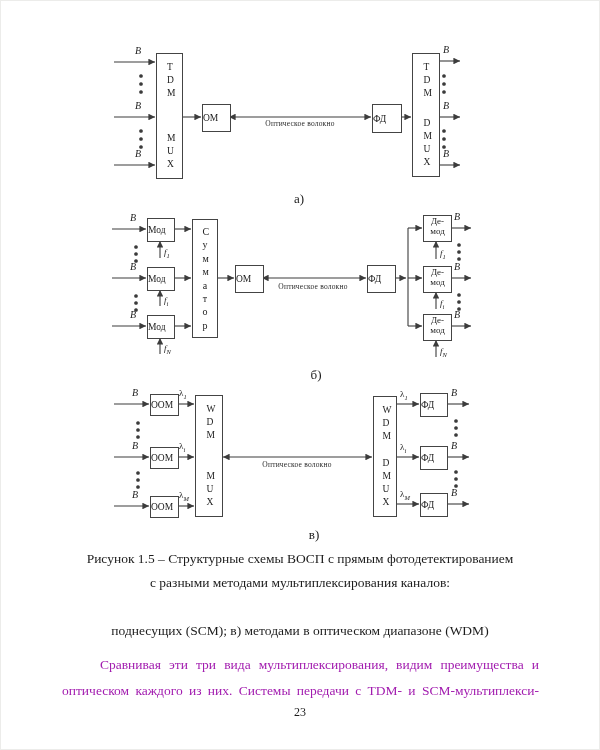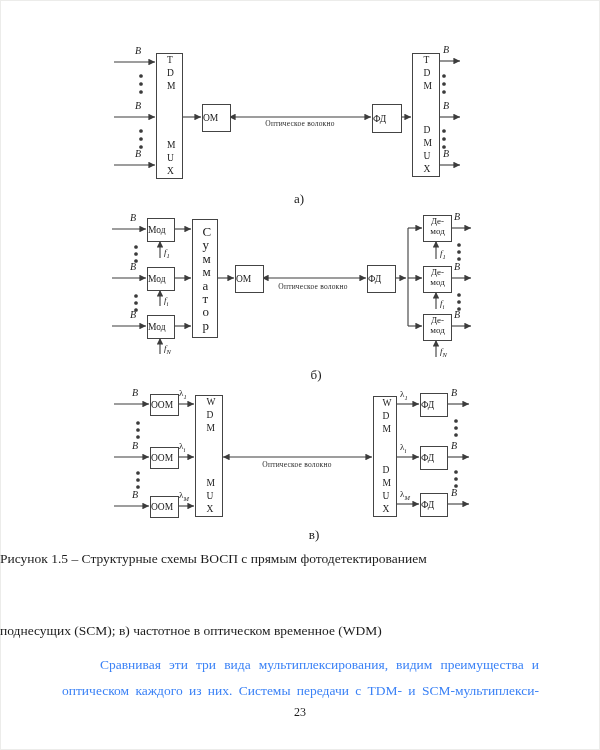--- a/index.html
+++ b/index.html
@@ -7,31 +7,31 @@
     position:relative;width:600px;height:750px;background:#ffffff;overflow:hidden;
     font-family:"Liberation Serif","DejaVu Serif",serif;color:#1c1c1c;
     box-shadow:inset 0 0 0 1px #ececea;
   }
   .wires{position:absolute;left:0;top:0;width:600px;height:750px;}
   .box{
     position:absolute;border:1.2px solid #444444;background:#ffffff;
     display:flex;align-items:center;justify-content:flex-start;
     font-size:9.5px;line-height:10px;text-align:center;color:#222;
   }
-  .tall{flex-direction:column;justify-content:space-between;padding:0 0;box-sizing:border-box;}
+  .tall{flex-direction:column;justify-content:space-between;padding:7px 0;box-sizing:border-box;}
   .vt{width:5px;word-break:break-all;text-align:center;line-height:13px;font-size:9.5px;margin:0 auto;overflow:visible;white-space:normal;}
-  .vt-long{line-height:13.4px;font-size:13px;}
+  .vt-long{line-height:13.4px;font-size:10px;}
   .twoline{flex-direction:column;font-size:9px;line-height:10px;}
   .bl{position:absolute;font-style:italic;font-size:10px;line-height:11px;color:#222;}
   .ml{position:absolute;font-size:9px;line-height:10px;color:#222;font-style:italic;}
   .ml sub{font-size:6.5px;line-height:0;font-style:italic;}
   .fiberlbl{position:absolute;font-size:7.5px;letter-spacing:0.2px;text-align:center;color:#2a2a2a;}
   .sublbl{position:absolute;font-size:13px;text-align:center;color:#1c1c1c;}
-  .cap{position:absolute;left:0;width:600px;text-align:left;font-size:13.5px;color:#1c1c1c;}
-  .bodyline{position:absolute;left:62px;width:477px;font-size:13.5px;color:#3b82f6;text-align:justify;text-align-last:justify;}
+  .cap{position:absolute;left:0;width:600px;text-align:center;font-size:13.5px;color:#1c1c1c;}
+  .bodyline{position:absolute;left:62px;width:477px;font-size:13.5px;color:#a21caf;text-align:justify;text-align-last:justify;}
   .indent{text-indent:38px;}
   .pagenum{position:absolute;left:0;width:600px;text-align:center;font-size:12px;color:#1c1c1c;}
 </style>
 </head>
 <body>
 
 <div class="page">
 
   <svg class="wires" viewBox="0 0 600 750">
     <defs>
@@ -230,20 +230,21 @@
   <span class="ml" style="left:179px;top:388px;font-style:normal"><span>λ</span><sub>1</sub></span>
   <span class="ml" style="left:179px;top:441px;font-style:normal"><span>λ</span><sub>i</sub></span>
   <span class="ml" style="left:179px;top:490px;font-style:normal"><span>λ</span><sub>M</sub></span>
   <span class="ml" style="left:400px;top:389px;font-style:normal"><span>λ</span><sub>1</sub></span>
   <span class="ml" style="left:400px;top:442px;font-style:normal"><span>λ</span><sub>i</sub></span>
   <span class="ml" style="left:400px;top:489px;font-style:normal"><span>λ</span><sub>M</sub></span>
   <div class="fiberlbl" style="left:247px;top:460px;width:100px">Оптическое волокно</div>
   <div class="sublbl" style="left:284px;top:527px;width:60px">в)</div>
 
   <div class="cap" style="top:551px">Рисунок 1.5 – Структурные схемы ВОСП с прямым фотодетектированием</div>
-  <div class="cap" style="top:623px">поднесущих (SCM); в) частотное в оптическом временное (WDM)</div>
+  <div class="cap" style="top:575px">с разными методами мультиплексирования каналов:</div>
+  <div class="cap" style="top:623px">поднесущих (SCM); в) методами в оптическом диапазоне (WDM)</div>
 
   <div class="bodyline indent" style="top:657px">Сравнивая эти три вида мультиплексирования, видим преимущества и</div>
   <div class="bodyline" style="top:683px">оптическом каждого из них. Системы передачи с TDM- и SCM-мультиплекси-</div>
 
   <div class="pagenum" style="top:705px">23</div>
 
 </div>
 
 </body></html>

